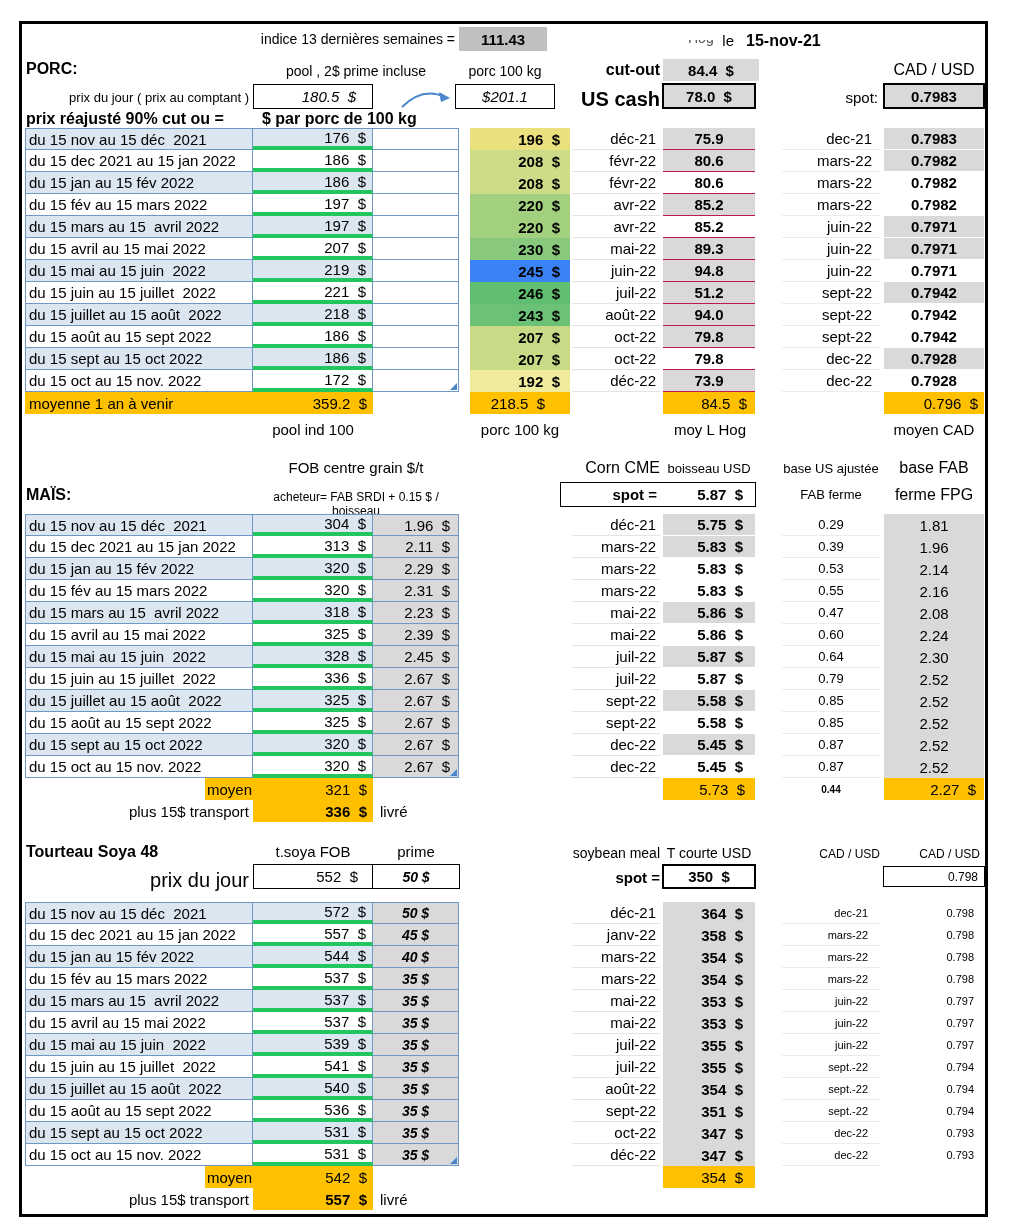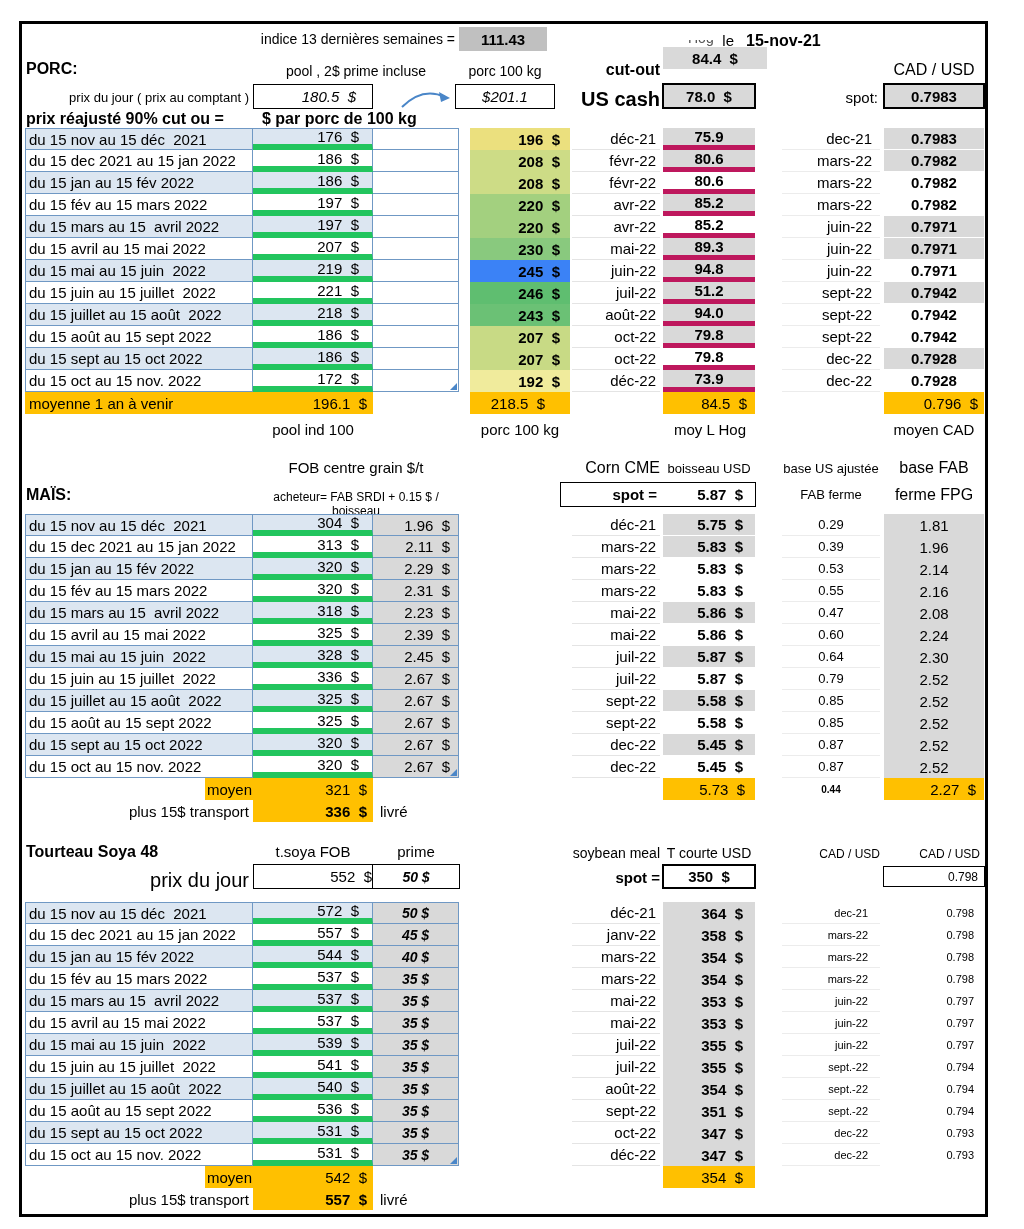--- a/index.html
+++ b/index.html
@@ -15,29 +15,29 @@
   .cellbox.right{justify-content:flex-end}
   .bg-gray{background:#d9d9d9}
   .bg-gray-dark{background:#c0c0c0}
   .bg-orange{background:#ffc000}
   .blackbox{border:2px solid #000}
   .thinbox{border:1.5px solid #000}
   
   .row{position:absolute;left:25px;width:959px;height:22px;display:flex;align-items:stretch}
   .cell{display:flex;align-items:center;height:100%;white-space:pre;overflow:hidden}
   .c-label{width:228px;padding-left:3px;border-left:1px solid #6f98c4;border-right:1px solid #6f98c4;border-bottom:1px solid #6f98c4}
-  .c-v1{width:120px;justify-content:flex-end;padding-right:13px;border-right:1px solid #6f98c4;border-bottom:6px solid #22c55e}
+  .c-v1{width:120px;justify-content:flex-end;padding-right:6px;border-right:1px solid #6f98c4;border-bottom:4px solid #22c55e}
   .c-v2{width:86px;justify-content:center;border-right:1px solid #6f98c4;border-bottom:1px solid #6f98c4;position:relative}
   .first .c-label,.first .c-v1,.first .c-v2{border-top:1px solid #6f98c4}
   .shade{background:#dce6f1}
   .marker::after{content:"";position:absolute;right:1px;bottom:1px;border-left:7px solid transparent;border-bottom:7px solid #4a86c8}
   .c-porc{width:100px;margin-left:11px;justify-content:flex-end;padding-right:10px;font-weight:bold}
   .c-month{width:88px;margin-left:2px;justify-content:flex-end;padding-right:4px;border-bottom:1px solid #e4e4e4}
   .c-big{width:92px;margin-left:3px;font-weight:bold}
-  .porc-big{justify-content:center;border-bottom:5px solid #be185d}
+  .porc-big{justify-content:center;border-bottom:1px solid #be185d}
   .mais-big{justify-content:flex-end;padding-right:12px;border-bottom:1px solid #fff}
   .soya-big{justify-content:flex-end;padding-right:12px}
   .c-m2{width:98px;margin-left:27px}
   .porc-m2{justify-content:flex-end;padding-right:8px;border-bottom:1px solid #ececec}
   .mais-m2{justify-content:center;font-size:13px;border-bottom:1px solid #ececec}
   .soya-m2{justify-content:flex-end;padding-right:12px;font-size:11px;border-bottom:1px solid #ececec}
   .c-last{width:100px;margin-left:4px}
   .porc-last{justify-content:center;font-weight:bold;border-bottom:1px solid #fff}
   .mais-last{justify-content:center}
   .soya-last{justify-content:flex-end;padding-right:10px;font-size:11px}
@@ -52,21 +52,21 @@
 <div class="abs" style="left:688px;top:40px;width:64px;height:9px;overflow:hidden;color:#555">
   <span style="display:block;margin-top:-10px;font-size:14px">Hog</span>
 </div>
 <div class="abs t-right" style="left:700px;top:32px;width:34px">le</div>
 <div class="abs bold" style="left:746px;top:32px;font-size:16px">15-nov-21</div>
 
 <div class="abs bold" style="left:26px;top:60px;font-size:16px">PORC:</div>
 <div class="abs t-center" style="left:253px;top:63px;width:206px;font-size:14px">pool ,  2$ prime incluse</div>
 <div class="abs t-center" style="left:455px;top:63px;width:100px;font-size:14px">porc 100 kg</div>
 <div class="abs t-right bold" style="left:555px;top:61px;width:105px;font-size:16px">cut-out</div>
-<div class="abs cellbox bg-gray bold" style="left:663px;top:47px;width:104px;height:22px">84.4  $</div>
+<div class="abs cellbox bg-gray bold" style="left:663px;top:59px;width:96px;height:22px">84.4  $</div>
 <div class="abs t-center" style="left:884px;top:61px;width:100px;font-size:16px">CAD / USD</div>
 
 <div class="abs t-right" style="left:25px;top:90px;width:224px;font-size:13px">prix du jour ( prix au comptant )</div>
 <div class="abs cellbox right thinbox ital" style="left:253px;top:84px;width:120px;height:25px;padding-right:16px">180.5  $</div>
 <svg class="abs" style="left:398px;top:86px" width="56" height="24" viewBox="0 0 56 24">
   <path d="M4 21 C 18 7, 32 4, 47 11" fill="none" stroke="#4a86c8" stroke-width="2"></path>
   <path d="M52 12 L41 6 L43 16 Z" fill="#4a86c8"></path>
 </svg>
 <div class="abs cellbox thinbox ital" style="left:455px;top:84px;width:100px;height:25px">$201.1</div>
 <div class="abs t-right bold" style="left:555px;top:88px;width:105px;font-size:20px">US cash</div>
@@ -195,21 +195,21 @@
       <div class="cell c-porc" style="background: rgb(240, 235, 156);">192  $</div>
       <div class="cell c-month">déc-22</div>
       <div class="cell c-big porc-big bg-gray">73.9</div>
       <div class="cell c-m2 porc-m2">dec-22</div>
       <div class="cell c-last porc-last">0.7928</div>
     </div>
   </div>
 
 <div class="abs bg-orange" style="left:25px;top:392px;width:348px;height:22px;display:flex;align-items:center">
   <span style="padding-left:4px">moyenne 1 an à venir</span>
-  <span style="margin-left:auto;padding-right:6px;white-space:pre">196.1  $</span>
+  <span style="margin-left:auto;padding-right:6px;white-space:pre">359.2  $</span>
 </div>
 <div class="abs cellbox right bg-orange" style="left:470px;top:392px;width:100px;height:22px;padding-right:25px">218.5  $</div>
 <div class="abs cellbox right bg-orange" style="left:663px;top:392px;width:92px;height:22px;padding-right:8px">84.5  $</div>
 <div class="abs cellbox right bg-orange" style="left:884px;top:392px;width:100px;height:22px;padding-right:6px">0.796  $</div>
 
 <div class="abs t-center" style="left:253px;top:421px;width:120px">pool ind 100</div>
 <div class="abs t-center" style="left:455px;top:421px;width:130px">porc 100 kg</div>
 <div class="abs t-center" style="left:655px;top:421px;width:110px">moy L Hog</div>
 <div class="abs t-center" style="left:884px;top:421px;width:100px">moyen CAD</div>
 
@@ -365,21 +365,21 @@
 
 <div class="abs bold" style="left:26px;top:843px;font-size:16px">Tourteau Soya 48</div>
 <div class="abs t-center" style="left:253px;top:843px;width:120px">t.soya FOB</div>
 <div class="abs t-center" style="left:373px;top:843px;width:86px">prime</div>
 <div class="abs t-right" style="left:555px;top:845px;width:105px;font-size:14px">soybean meal</div>
 <div class="abs t-center" style="left:663px;top:845px;width:92px;font-size:14px">T courte USD</div>
 <div class="abs t-right" style="left:782px;top:847px;width:98px;font-size:12px">CAD / USD</div>
 <div class="abs t-right" style="left:884px;top:847px;width:96px;font-size:12px">CAD / USD</div>
 
 <div class="abs t-right" style="left:25px;top:869px;width:224px;font-size:20px">prix du jour</div>
-<div class="abs cellbox right thinbox" style="left:253px;top:864px;width:120px;height:25px;">552  $</div>
+<div class="abs cellbox right thinbox" style="left:253px;top:864px;width:120px;height:25px;padding-right:14px">552  $</div>
 <div class="abs cellbox thinbox bold ital" style="left:372px;top:864px;width:88px;height:25px;font-size:14px">50 $</div>
 <div class="abs t-right bold" style="left:555px;top:869px;width:105px">spot =</div>
 <div class="abs cellbox blackbox bold" style="left:662px;top:864px;width:94px;height:25px">350  $</div>
 <div class="abs cellbox right thinbox" style="left:883px;top:866px;width:102px;height:21px;padding-right:6px;font-size:12px">0.798</div>
 
 <div id="soya-rows">
     <div class="row first" style="top: 902px;">
       <div class="cell c-label shade">du 15 nov au 15 déc  2021</div>
       <div class="cell c-v1 shade">572  $</div>
       <div class="cell c-v2 bg-gray" style="font-weight: bold; font-style: italic; font-size: 14px;">50 $</div>

